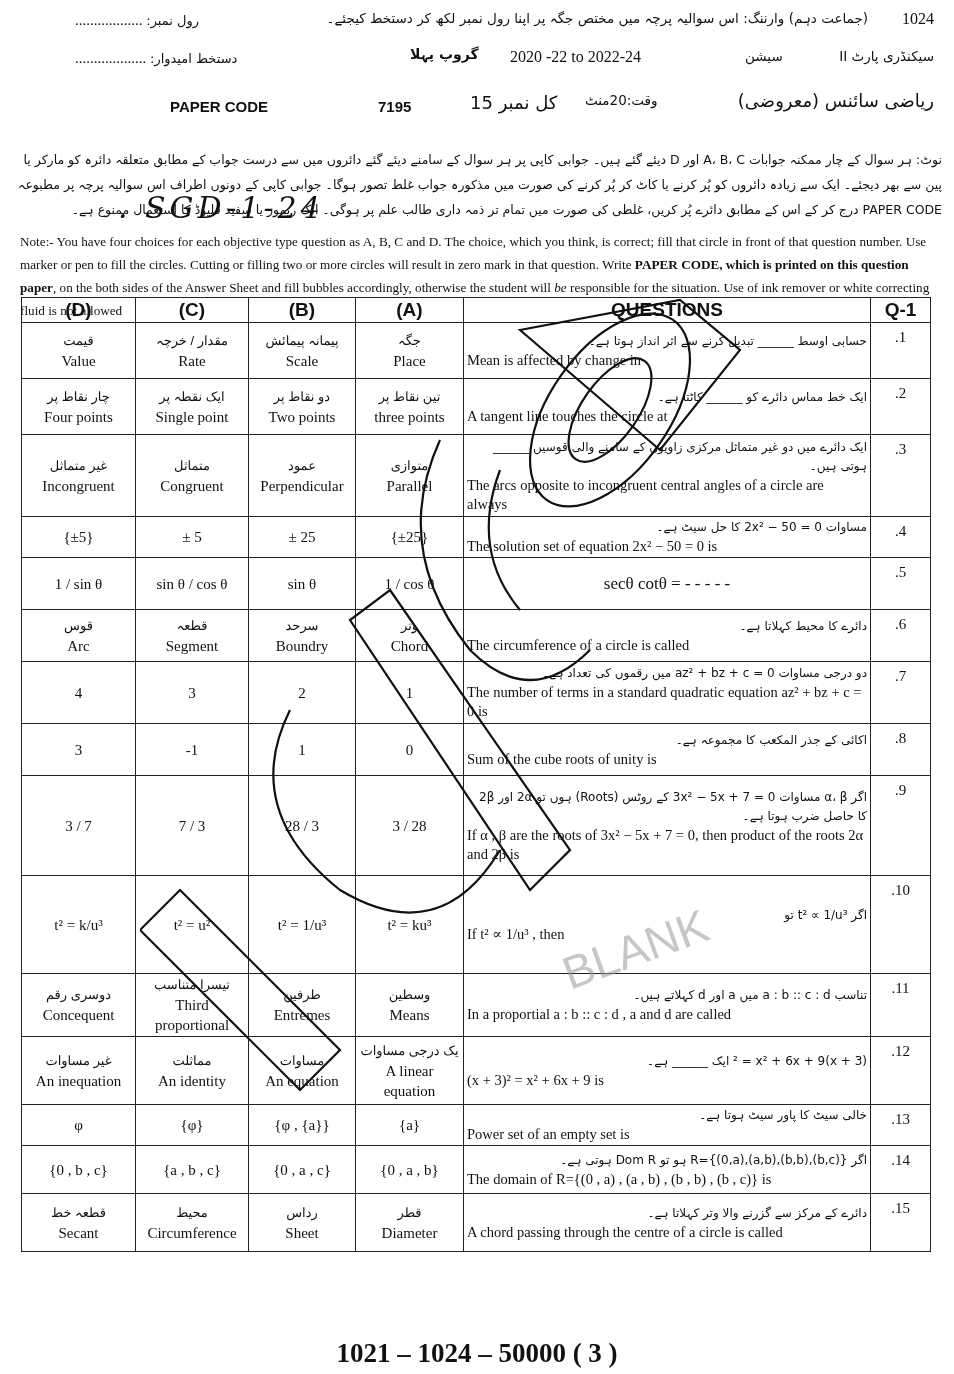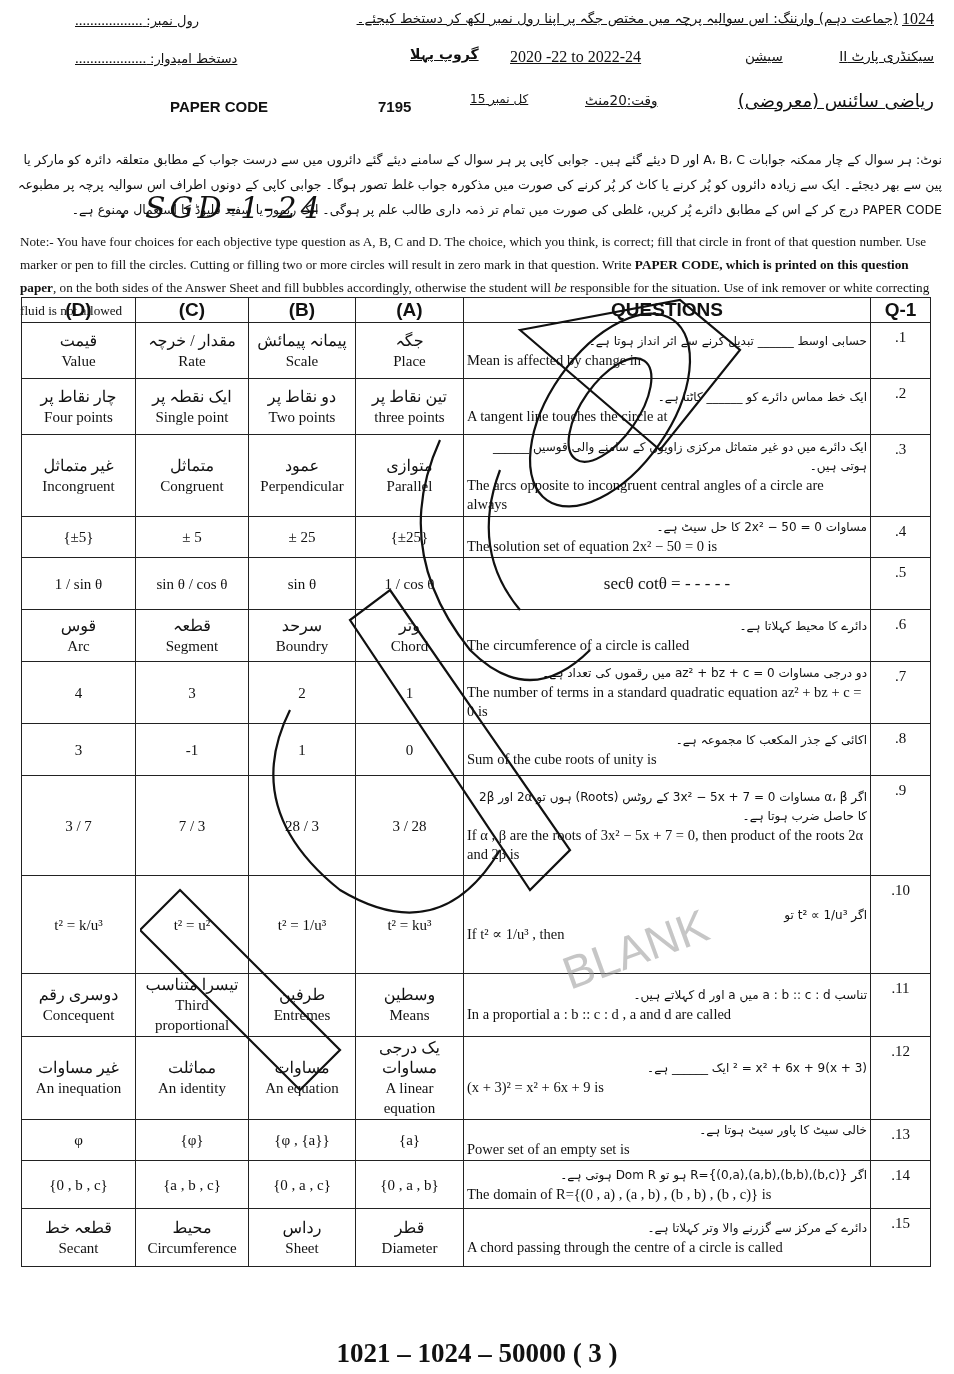--- a/index.html
+++ b/index.html
@@ -1,61 +1,61 @@
 <!DOCTYPE html>
 <html><head>
 <meta charset="utf-8">
 <style>
   html, body { margin:0; padding:0; background:#ffffff; }
   body { width:954px; height:1374px; position:relative; overflow:hidden;
          font-family:"Liberation Serif", "DejaVu Serif", serif; color:#111; }
   .abs { position:absolute; }
   .urdu { font-family:"DejaVu Sans", sans-serif; direction:rtl; unicode-bidi:plaintext; }
-  .hdr-line { font-size:15px; white-space:nowrap;text-decoration:underline; }
+  .hdr-line { font-size:15px; white-space:nowrap; }
   .dots { letter-spacing:1px; }
   .paper-code { font-family:"Liberation Sans", sans-serif; font-weight:bold; font-size:15px; }
   .note-en { font-size:13.2px; line-height:23px; left:20px; width:925px; top:230px; }
   .note-ur { font-size:12.5px; line-height:25px; right:12px; width:930px; text-align:right; top:147px; }
   .handwritten { font-family:"DejaVu Serif", serif; font-style:italic; font-size:30px; letter-spacing:4px; top:190px; left:118px;text-align:right; }
   table.q { position:absolute; left:21px; top:297px; border-collapse:collapse; table-layout:fixed; }
   table.q td, table.q th { border:1.5px solid #222; padding:1px 3px; vertical-align:middle; }
   table.q th { font-family:"Liberation Sans", sans-serif; font-weight:bold; font-size:19px; height:22px; }
   .opt { text-align:center; font-size:15px; line-height:20px; }
-  .opt .u { font-family:Liberation Serif, serif; font-size:16px; direction:rtl; display:block; }
+  .opt .u { font-family:Liberation Sans, sans-serif; font-size:13px; direction:rtl; display:block; }
   .opt .e { display:block; }
   .qtext { font-size:14.5px; line-height:19px; text-align:left; }
   .qtext .u { font-family:"DejaVu Sans", sans-serif; font-size:12px; direction:rtl; text-align:right; display:block; }
   .qnum { text-align:center; font-size:15px; vertical-align:top !important; padding-top:6px !important; }
   .footer { font-family:"Liberation Serif", serif; font-weight:bold; font-size:27px; top:1338px; left:0; width:954px; text-align:center; }
   .wm { position:absolute; pointer-events:none; }
 </style>
 </head>
 <body>
 
 <div class="abs hdr-line" style="top:10px; right:20px;">
   <span style="font-size:16px;">1024</span>
 </div>
-<div class="abs hdr-line urdu" style="top:10px; right:56px; font-size:13.5px;">(جماعت دہم) وارننگ: اس سوالیہ پرچہ میں مختص جگہ پر اپنا رول نمبر لکھ کر دستخط کیجئے۔</div>
+<div class="abs hdr-line urdu" style="top:10px; right:86px; font-size:13.5px;">(جماعت دہم) وارننگ: اس سوالیہ پرچہ میں مختص جگہ پر اپنا رول نمبر لکھ کر دستخط کیجئے۔</div>
 <div class="abs hdr-line" style="top:12px; left:75px;">
   <span class="dots">..................</span>
   <span class="urdu" style="font-size:13px;">رول نمبر:</span>
 </div>
 
 <div class="abs hdr-line urdu" style="top:48px; right:20px; font-size:13.5px;">سیکنڈری پارٹ II</div>
 <div class="abs hdr-line urdu" style="top:48px; left:745px; font-size:13.5px;">سیشن</div>
 <div class="abs hdr-line" style="top:48px; left:510px; font-size:16px;">2020 -22 to 2022-24</div>
 <div class="abs hdr-line urdu" style="top:46px; left:410px; font-size:14px; font-weight:bold;">گروپ پہلا</div>
 <div class="abs hdr-line" style="top:50px; left:75px;">
   <span class="dots">...................</span>
   <span class="urdu" style="font-size:13px;">دستخط امیدوار:</span>
 </div>
 
 <div class="abs hdr-line urdu" style="top:90px; right:20px; font-size:18px;">ریاضی سائنس (معروضی)</div>
 <div class="abs hdr-line urdu" style="top:92px; left:585px; font-size:13.5px;">وقت:20منٹ</div>
-<div class="abs hdr-line urdu" style="top:92px; left:470px; font-size:12px;">کل نمبر 15</div>
+<div class="abs hdr-line urdu" style="top:92px; left:470px; font-size:18px;">کل نمبر 15</div>
 <div class="abs paper-code" style="top:98px; left:170px;">PAPER CODE</div>
 <div class="abs paper-code" style="top:98px; left:378px;">7195</div>
 
 <div class="abs urdu note-ur">نوٹ: ہر سوال کے چار ممکنہ جوابات A، B، C اور D دیئے گئے ہیں۔ جوابی کاپی پر ہر سوال کے سامنے دیئے گئے دائروں میں سے درست جواب کے مطابق متعلقہ دائرہ کو مارکر یا پین سے بھر دیجئے۔ ایک سے زیادہ دائروں کو پُر کرنے یا کاٹ کر پُر کرنے کی صورت میں مذکورہ جواب غلط تصور ہوگا۔ جوابی کاپی کے دونوں اطراف اس سوالیہ پرچہ پر مطبوعہ PAPER CODE درج کر کے اس کے مطابق دائرے پُر کریں، غلطی کی صورت میں تمام تر ذمہ داری طالب علم پر ہوگی۔ انک ریمور یا سفید فلیوڈ کا استعمال ممنوع ہے۔</div>
 <div class="abs handwritten">. SGD-1-24</div>
 <div class="abs note-en">
   <span>Note:- You have four choices for each objective type question as A, B, C and D. The choice, which you think, is correct; fill that circle in front of that question number. Use marker or pen to fill the circles. Cutting or filling two or more circles will result in zero mark in that question. Write </span><b>PAPER CODE, which is printed on this question paper</b><span>, on the both sides of the Answer Sheet and fill bubbles accordingly, otherwise the student will </span><i>be</i><span> responsible for the situation. Use of ink remover or white correcting fluid is not allowed</span>
 </div>
 
 <table class="q">

